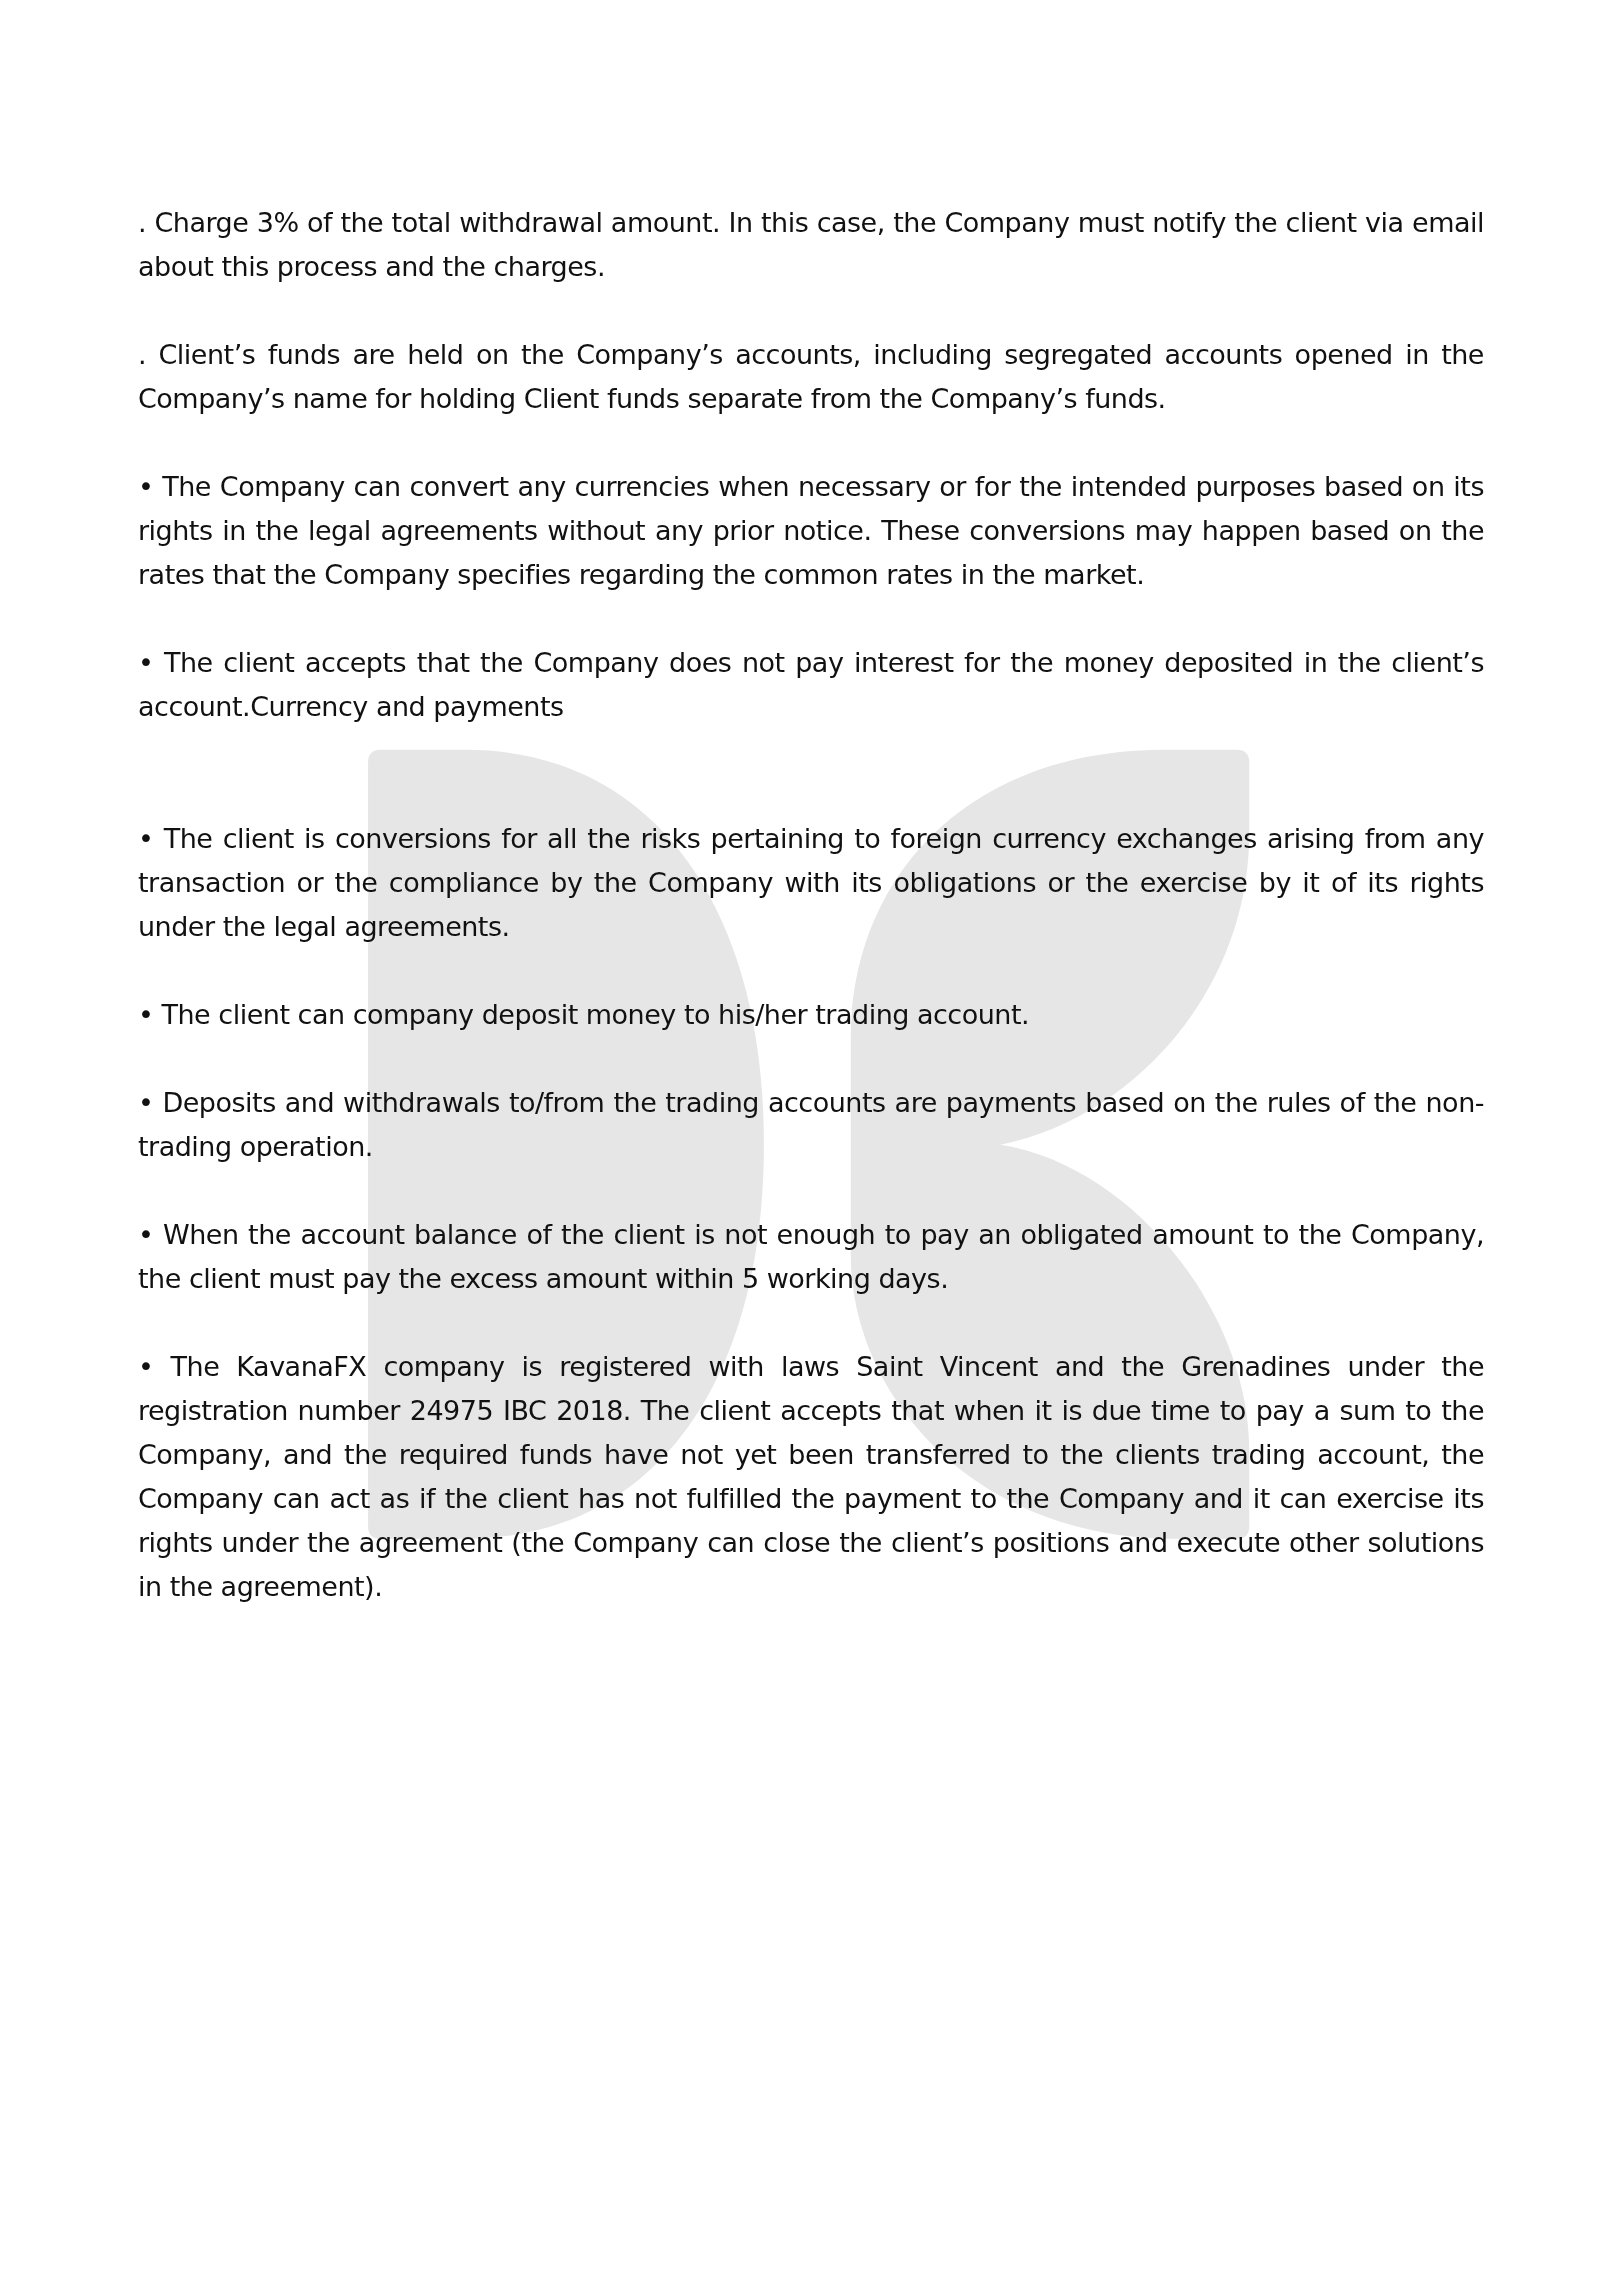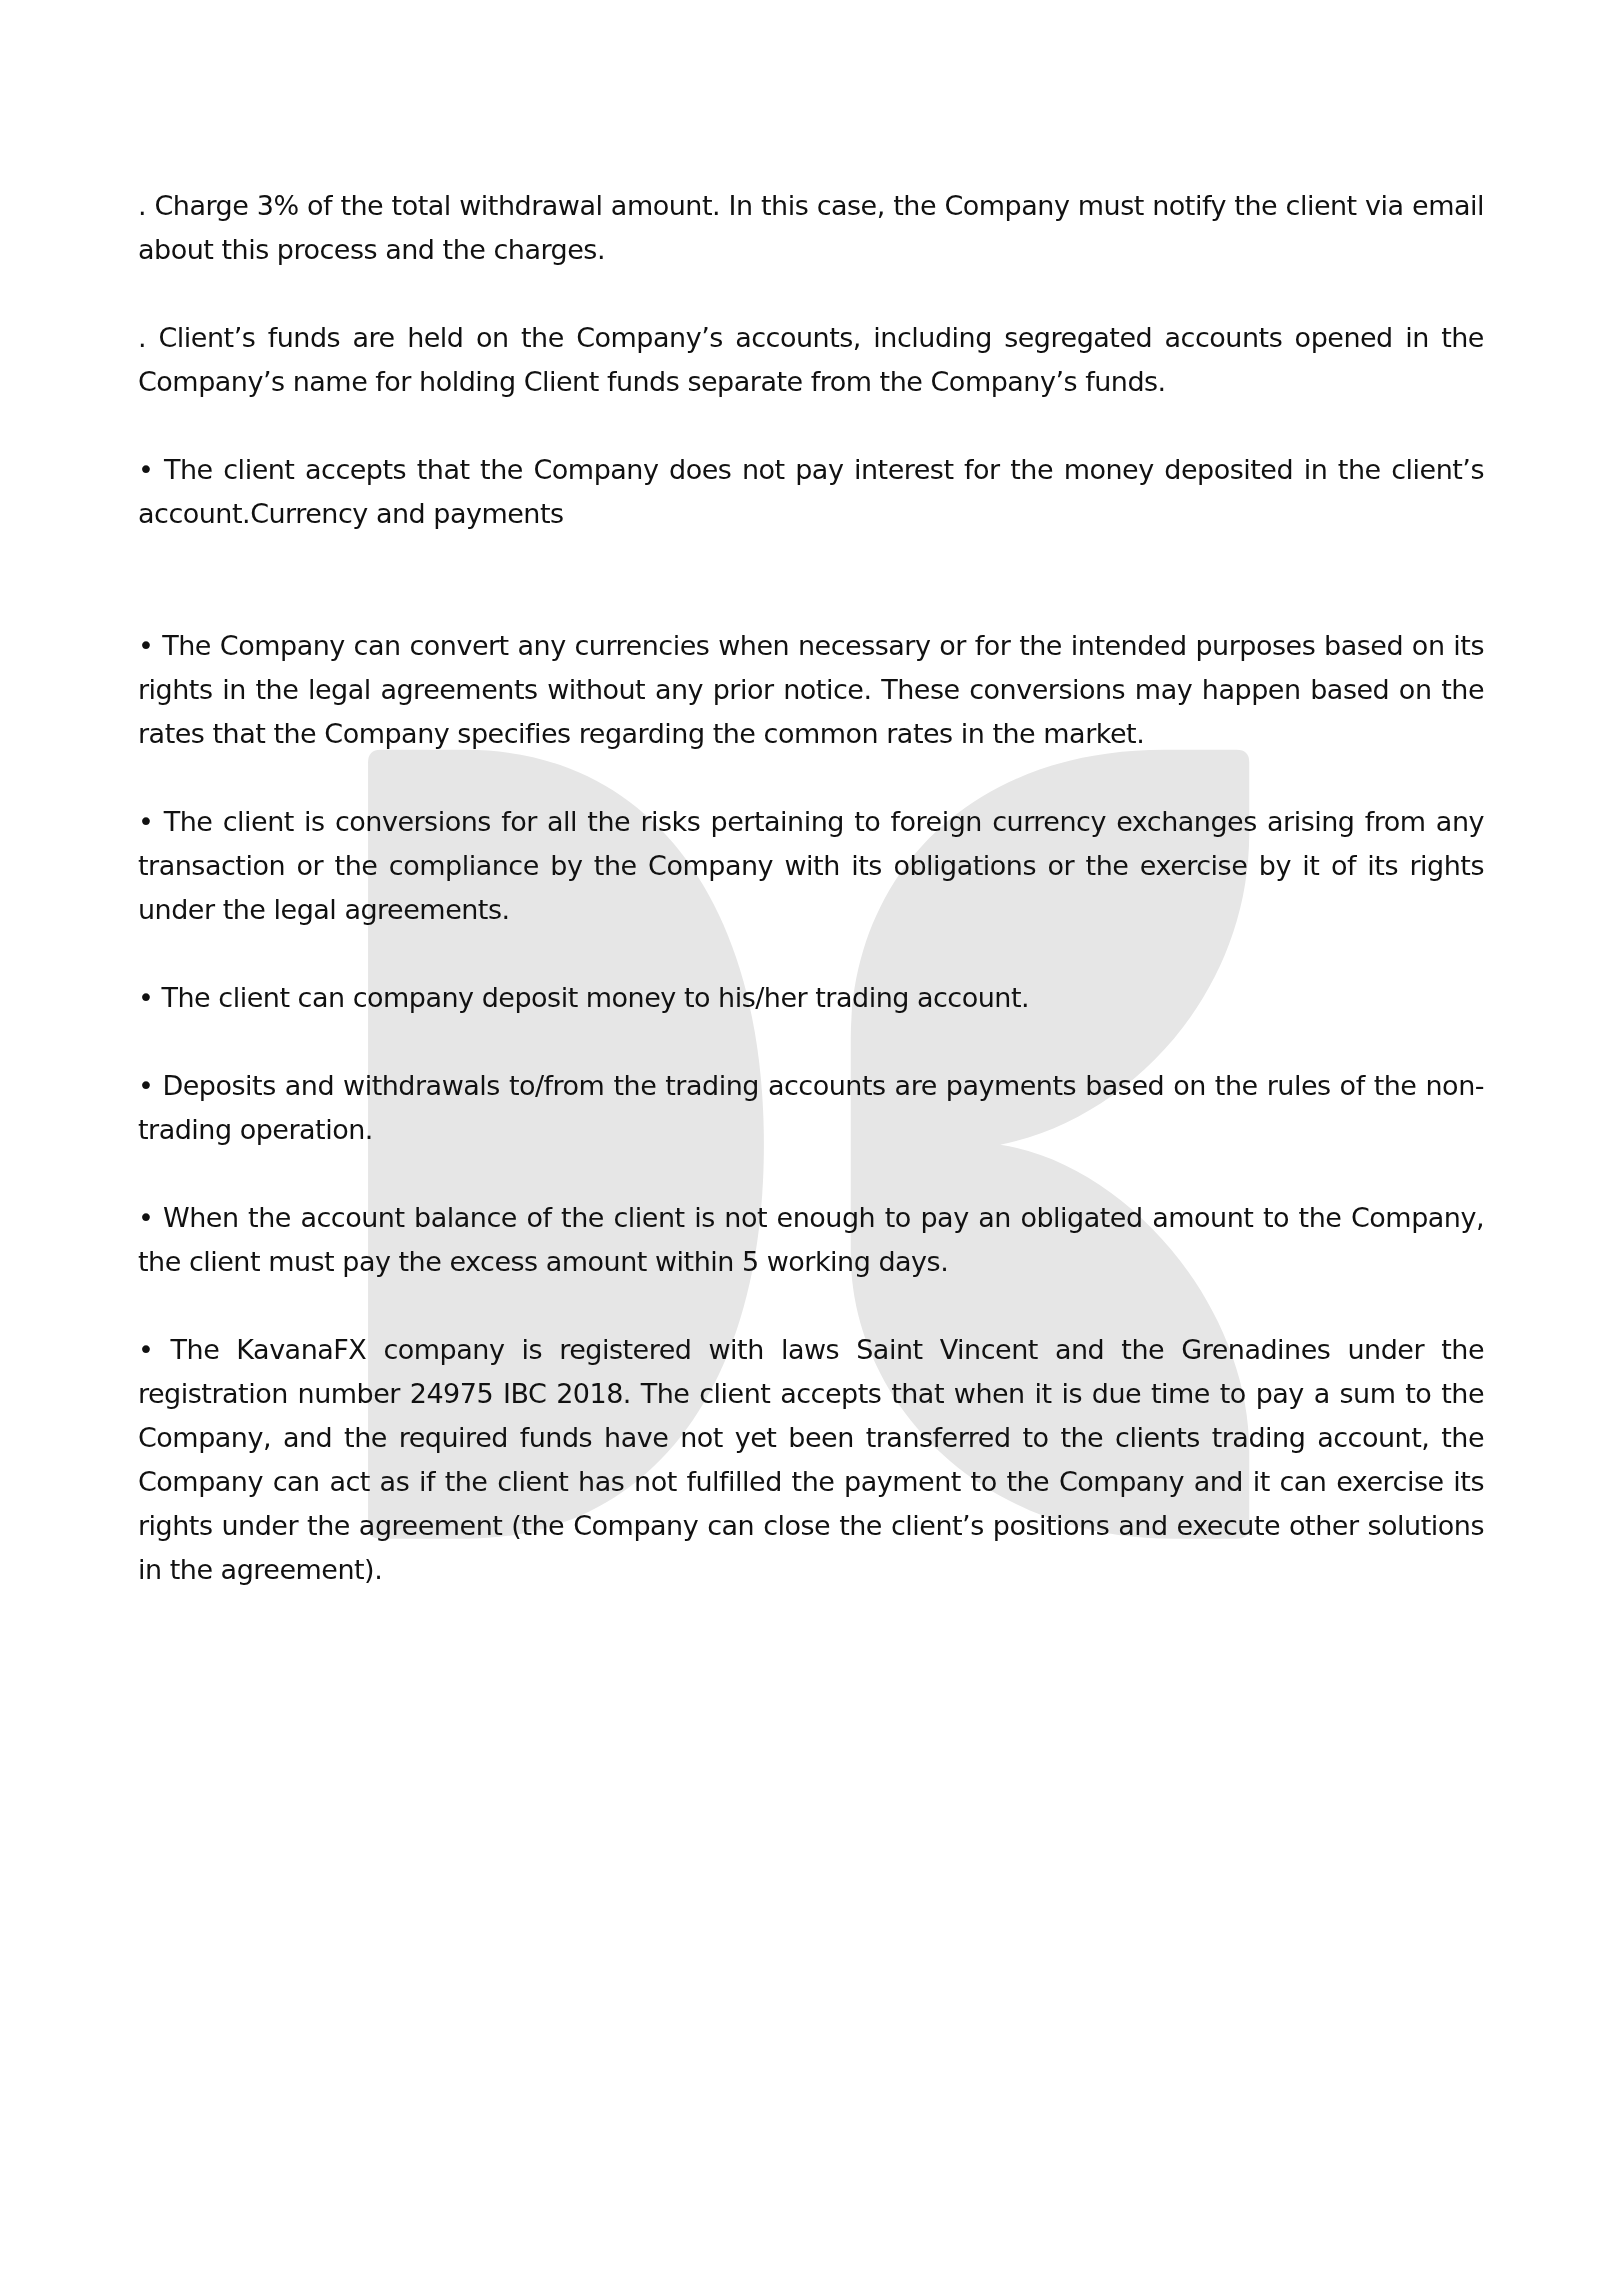--- a/index.html
+++ b/index.html
@@ -34,21 +34,21 @@
       top: 184px;
       width: 1346px;
       z-index: 1;
       font-family: "DejaVu Sans", sans-serif;
       font-size: 27px;
       line-height: 44px;
       color: #111111;
       letter-spacing: -0.5px;
     }
     .para {
-      margin: 0 0 44px 0;
+      margin: 17px 0 44px 0;
       text-align: justify;
     }
     .para.gap-large {
       margin-bottom: 88px;
     }
   </style>
 </head>
 <body>
 
 <div class="page">
@@ -74,22 +74,22 @@
              L 1310 1718
              C 1090 1718, 950 1560, 950 1400
              L 950 1160
              C 950 980, 1080 837, 1300 837
              Z"></path>
   </svg>
 
   <div class="content">
     <p class="para">. Charge 3% of the total withdrawal amount. In this case, the Company must notify the client via email about this process and the charges.</p>
     <p class="para">. Client’s funds are held on the Company’s accounts, including segregated accounts opened in the Company’s name for holding Client funds separate from the Company’s funds.</p>
+    <p class="para">• The Company can convert any currencies when necessary or for the intended purposes based on its rights in the legal agreements without any prior notice. These conversions may happen based on the rates that the Company specifies regarding the common rates in the market.</p>
     <p class="para gap-large">•  The client accepts that the Company does not pay interest for the money deposited in the client’s account.Currency and payments</p>
-    <p class="para">• The Company can convert any currencies when necessary or for the intended purposes based on its rights in the legal agreements without any prior notice. These conversions may happen based on the rates that the Company specifies regarding the common rates in the market.</p>
     <p class="para">• The client is conversions for all the risks pertaining to foreign currency exchanges arising from any transaction or the compliance by the Company with its obligations or the exercise by it of its rights under the legal agreements.</p>
     <p class="para">• The client can company deposit money to his/her trading account.</p>
     <p class="para">• Deposits and withdrawals to/from the trading accounts are payments based on the rules of the non-trading operation.</p>
     <p class="para">• When the account balance of the client is not enough to pay an obligated amount to the Company, the client must pay the excess amount within 5 working days.</p>
     <p class="para">• The KavanaFX company is registered with laws Saint Vincent and the Grenadines under the registration number 24975 IBC 2018. The client accepts that when it is due time to pay a sum to the Company, and the required funds have not yet been transferred to the clients trading account, the Company can act as if the client has not fulfilled the payment to the Company and it can exercise its rights under the agreement (the Company can close the client’s positions and execute other solutions in the agreement).</p>
   </div>
 </div>
 
 
 </body></html>

